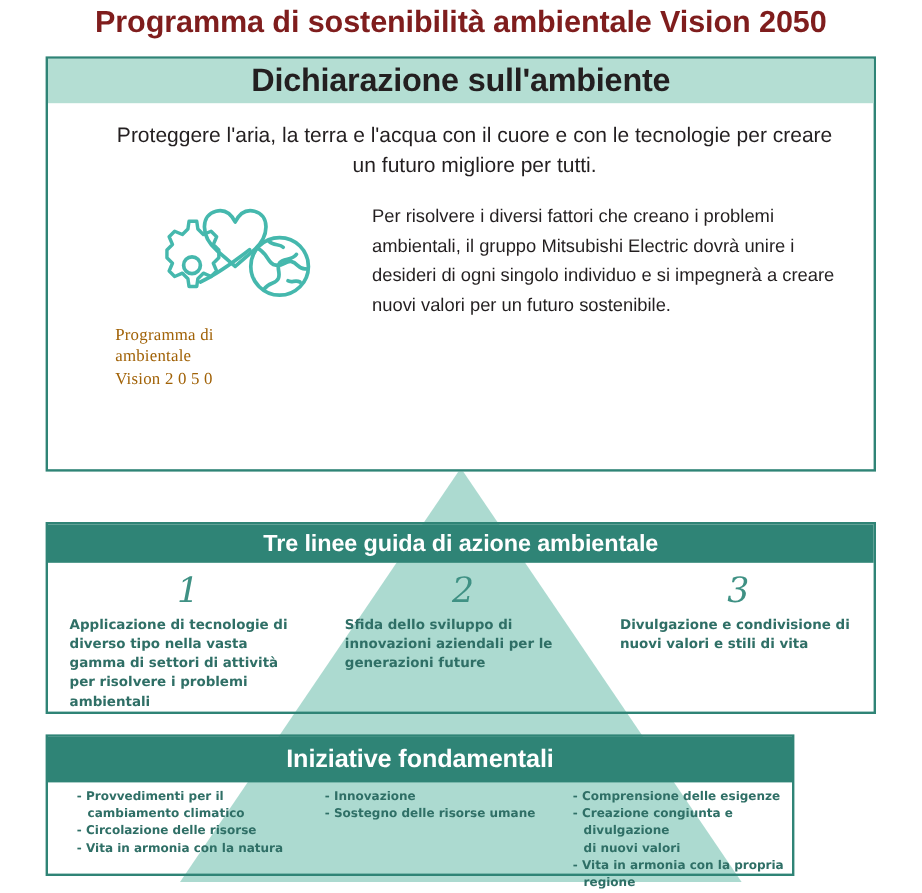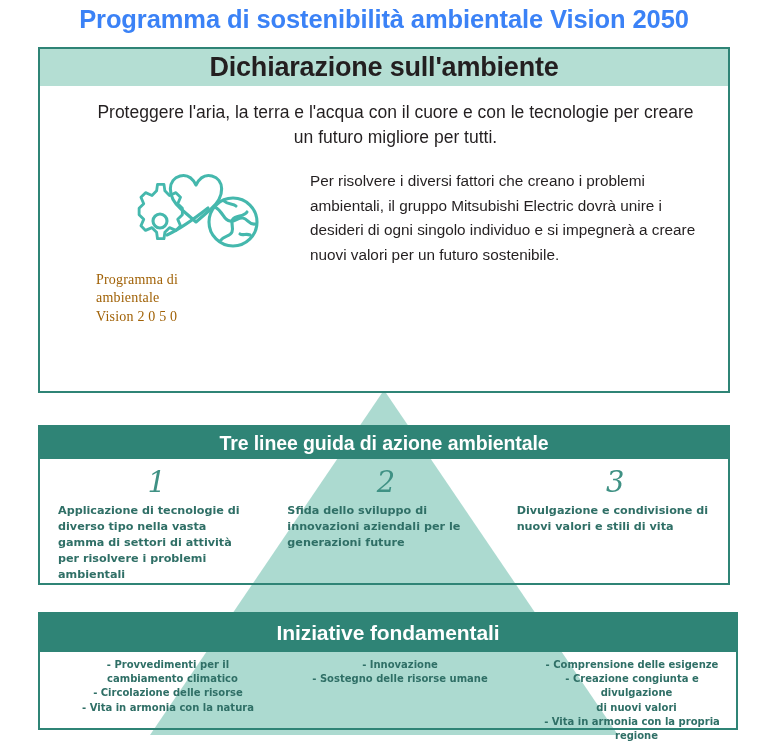--- a/index.html
+++ b/index.html
@@ -25,21 +25,21 @@
 
   
   .main-title {
     position: absolute;
     left: 0;
     top: 5px;
     width: 768px;
     text-align: center;
     font-size: 25.5px;
     font-weight: 700;
-    color: #3b82f6;
+    color: #7f1d1d;
     letter-spacing: -0.1px;
     white-space: nowrap;
   }
 
   
   .bg-triangle {
     position: absolute;
     left: 0;
     top: 390px;
     width: 768px;
@@ -114,21 +114,21 @@
     font-size: 15.3px;
     line-height: 1.62;
     color: #231f20;
     padding-top: 4px;
     padding-left: 10px;
   }
 
   
   #panel-guidelines {
     left: 38px;
-    top: 425px;
+    top: 435px;
     width: 692px;
     height: 160px;
   }
   #panel-guidelines,
   #panel-initiatives {
     background: transparent;
   }
   .panel-head-solid {
     height: 32px;
     background: #2f8476;
@@ -166,23 +166,22 @@
     line-height: 1.42;
     color: #2f6f66;
     font-family: "DejaVu Sans", sans-serif;
     font-weight: 600;
   }
 
   
   #panel-initiatives {
     left: 38px;
     top: 612px;
-    width: 700px;
+    width: 624px;
     height: 118px;
-    text-align: center;
   }
   #panel-initiatives .panel-head-solid { height: 38px; }
   #panel-initiatives .head-text { font-size: 21px; }
   .init-cols {
     display: flex;
     height: 76px;
     padding-top: 6px;
     box-sizing: border-box;
   }
   .init-col {

